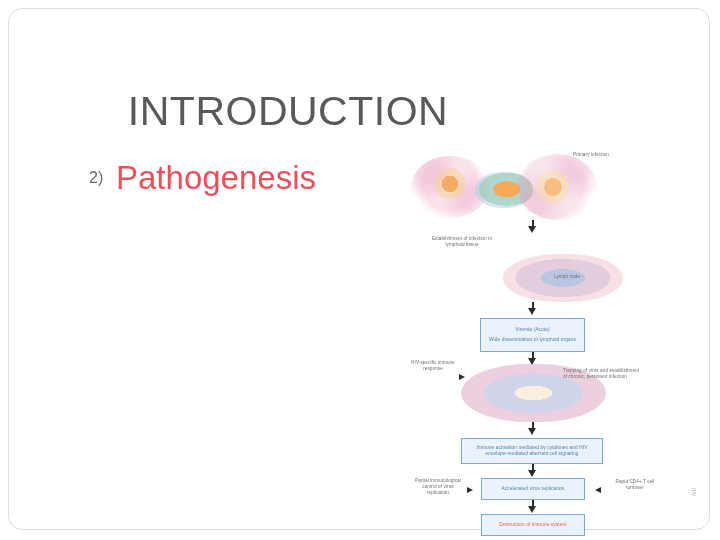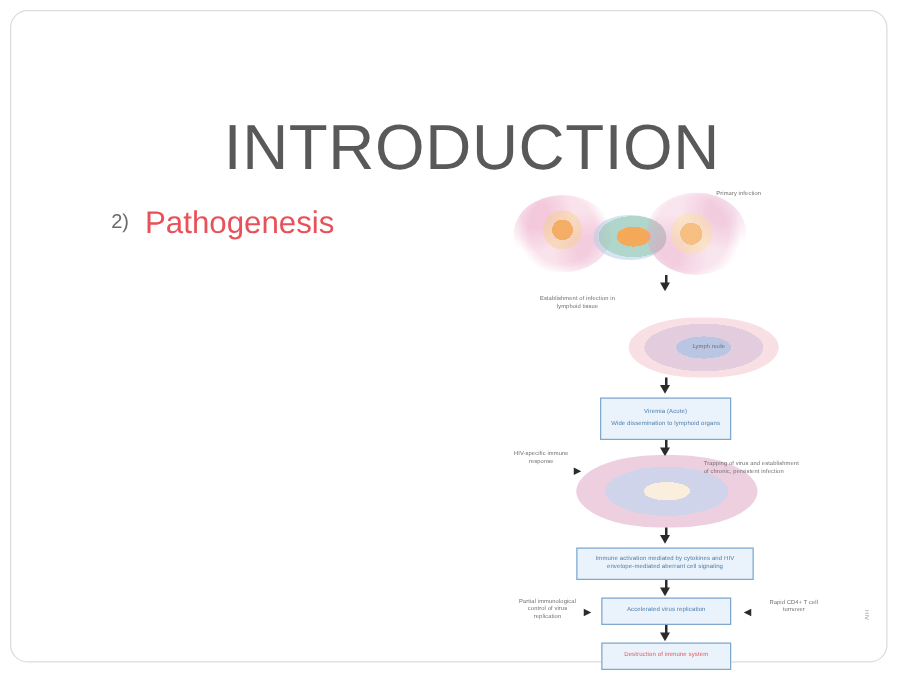--- a/index.html
+++ b/index.html
@@ -34,22 +34,22 @@
     box-sizing: border-box;
     pointer-events: none;
   }
 
   
   #slide-title {
     position: absolute;
     left: 0;
     top: 88px;
     width: 576px;
-    text-align: right;
-    font-size: 51px;
+    text-align: center;
+    font-size: 41px;
     font-weight: 400;
     letter-spacing: 0.5px;
     color: #595959;
     font-family: "Liberation Sans", sans-serif;
     white-space: nowrap;
   }
 
   
   #body-column {
     position: absolute;
@@ -70,21 +70,21 @@
     width: 30px;
     font-size: 16px;
     color: #6a6a6a;
     line-height: 28px;
     text-align: left;
     padding-left: 3px;
     box-sizing: border-box;
   }
 
   .heading-text {
-    font-size: 25px;
+    font-size: 33px;
     color: #e8515a;
     line-height: 28px;
     font-family: "Liberation Sans", sans-serif;
   }
 
   .marker-dot {
     flex: 0 0 auto;
     width: 30px;
     line-height: 34px;
     padding-left: 4px;

